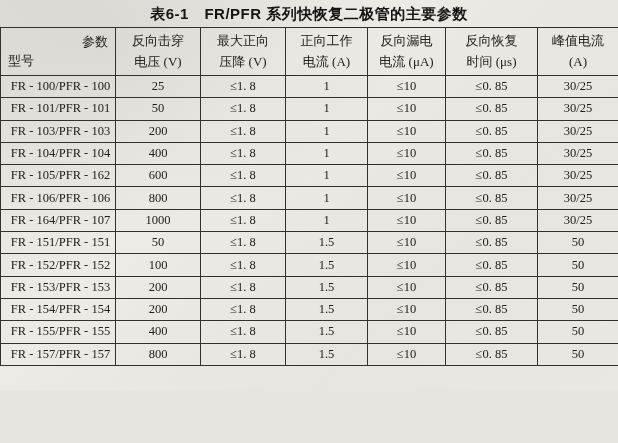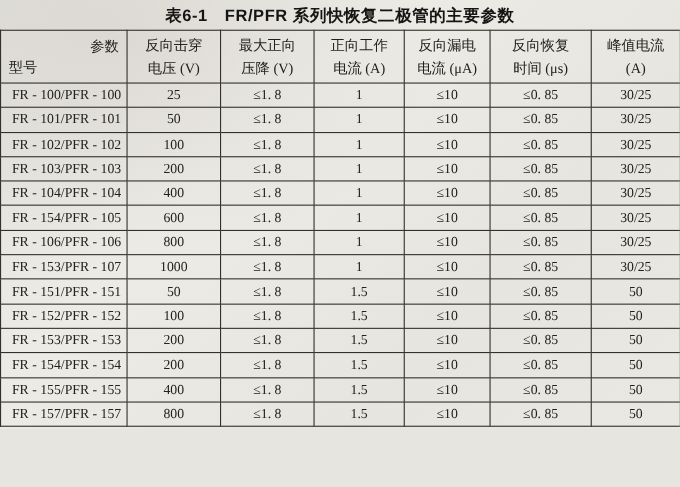--- a/index.html
+++ b/index.html
@@ -103,66 +103,57 @@
         <tr>
           <td class="model-cell">FR - 101/PFR - 101</td>
           <td>50</td>
           <td>≤1. 8</td>
           <td>1</td>
           <td>≤10</td>
           <td>≤0. 85</td>
           <td>30/25</td>
         </tr>
         <tr>
-          <td class="model-cell">FR - 102/PFR - 102</td>
-          <td>100</td>
-          <td>≤1. 8</td>
-          <td>1</td>
-          <td>≤10</td>
-          <td>≤0. 85</td>
-          <td>30/25</td>
-        </tr>
-        <tr>
           <td class="model-cell">FR - 103/PFR - 103</td>
           <td>200</td>
           <td>≤1. 8</td>
           <td>1</td>
           <td>≤10</td>
           <td>≤0. 85</td>
           <td>30/25</td>
         </tr>
         <tr>
           <td class="model-cell">FR - 104/PFR - 104</td>
           <td>400</td>
           <td>≤1. 8</td>
           <td>1</td>
           <td>≤10</td>
           <td>≤0. 85</td>
           <td>30/25</td>
         </tr>
         <tr>
-          <td class="model-cell">FR - 154/PFR - 105</td>
+          <td class="model-cell">FR - 105/PFR - 162</td>
           <td>600</td>
           <td>≤1. 8</td>
           <td>1</td>
           <td>≤10</td>
           <td>≤0. 85</td>
           <td>30/25</td>
         </tr>
         <tr>
           <td class="model-cell">FR - 106/PFR - 106</td>
           <td>800</td>
           <td>≤1. 8</td>
           <td>1</td>
           <td>≤10</td>
           <td>≤0. 85</td>
           <td>30/25</td>
         </tr>
         <tr>
-          <td class="model-cell">FR - 153/PFR - 107</td>
+          <td class="model-cell">FR - 164/PFR - 107</td>
           <td>1000</td>
           <td>≤1. 8</td>
           <td>1</td>
           <td>≤10</td>
           <td>≤0. 85</td>
           <td>30/25</td>
         </tr>
         <tr>
           <td class="model-cell">FR - 151/PFR - 151</td>
           <td>50</td>

